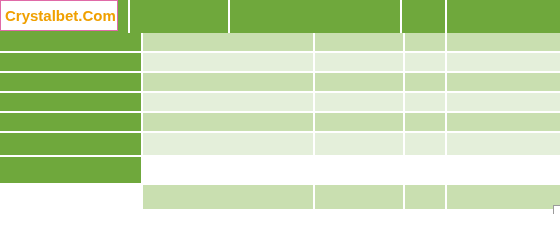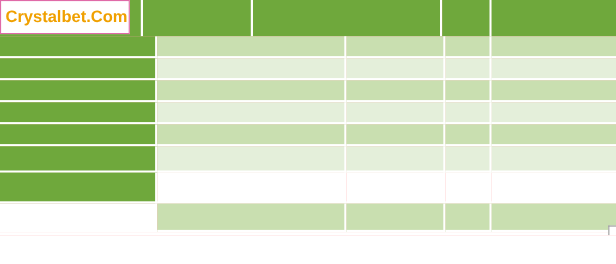--- a/index.html
+++ b/index.html
@@ -8,21 +8,21 @@
     background: #ffffff;
   }
   body {
     font-family: "Liberation Sans", sans-serif;
   }
   .screen {
     position: relative;
     width: 560px;
     height: 214px;
     overflow: hidden;
-    background: #fca5a5;
+    background: #14532d;
   }
   
   .header-row {
     position: absolute;
     left: 0;
     top: 0;
     width: 560px;
     height: 33px;
   }
   .header-cell {

